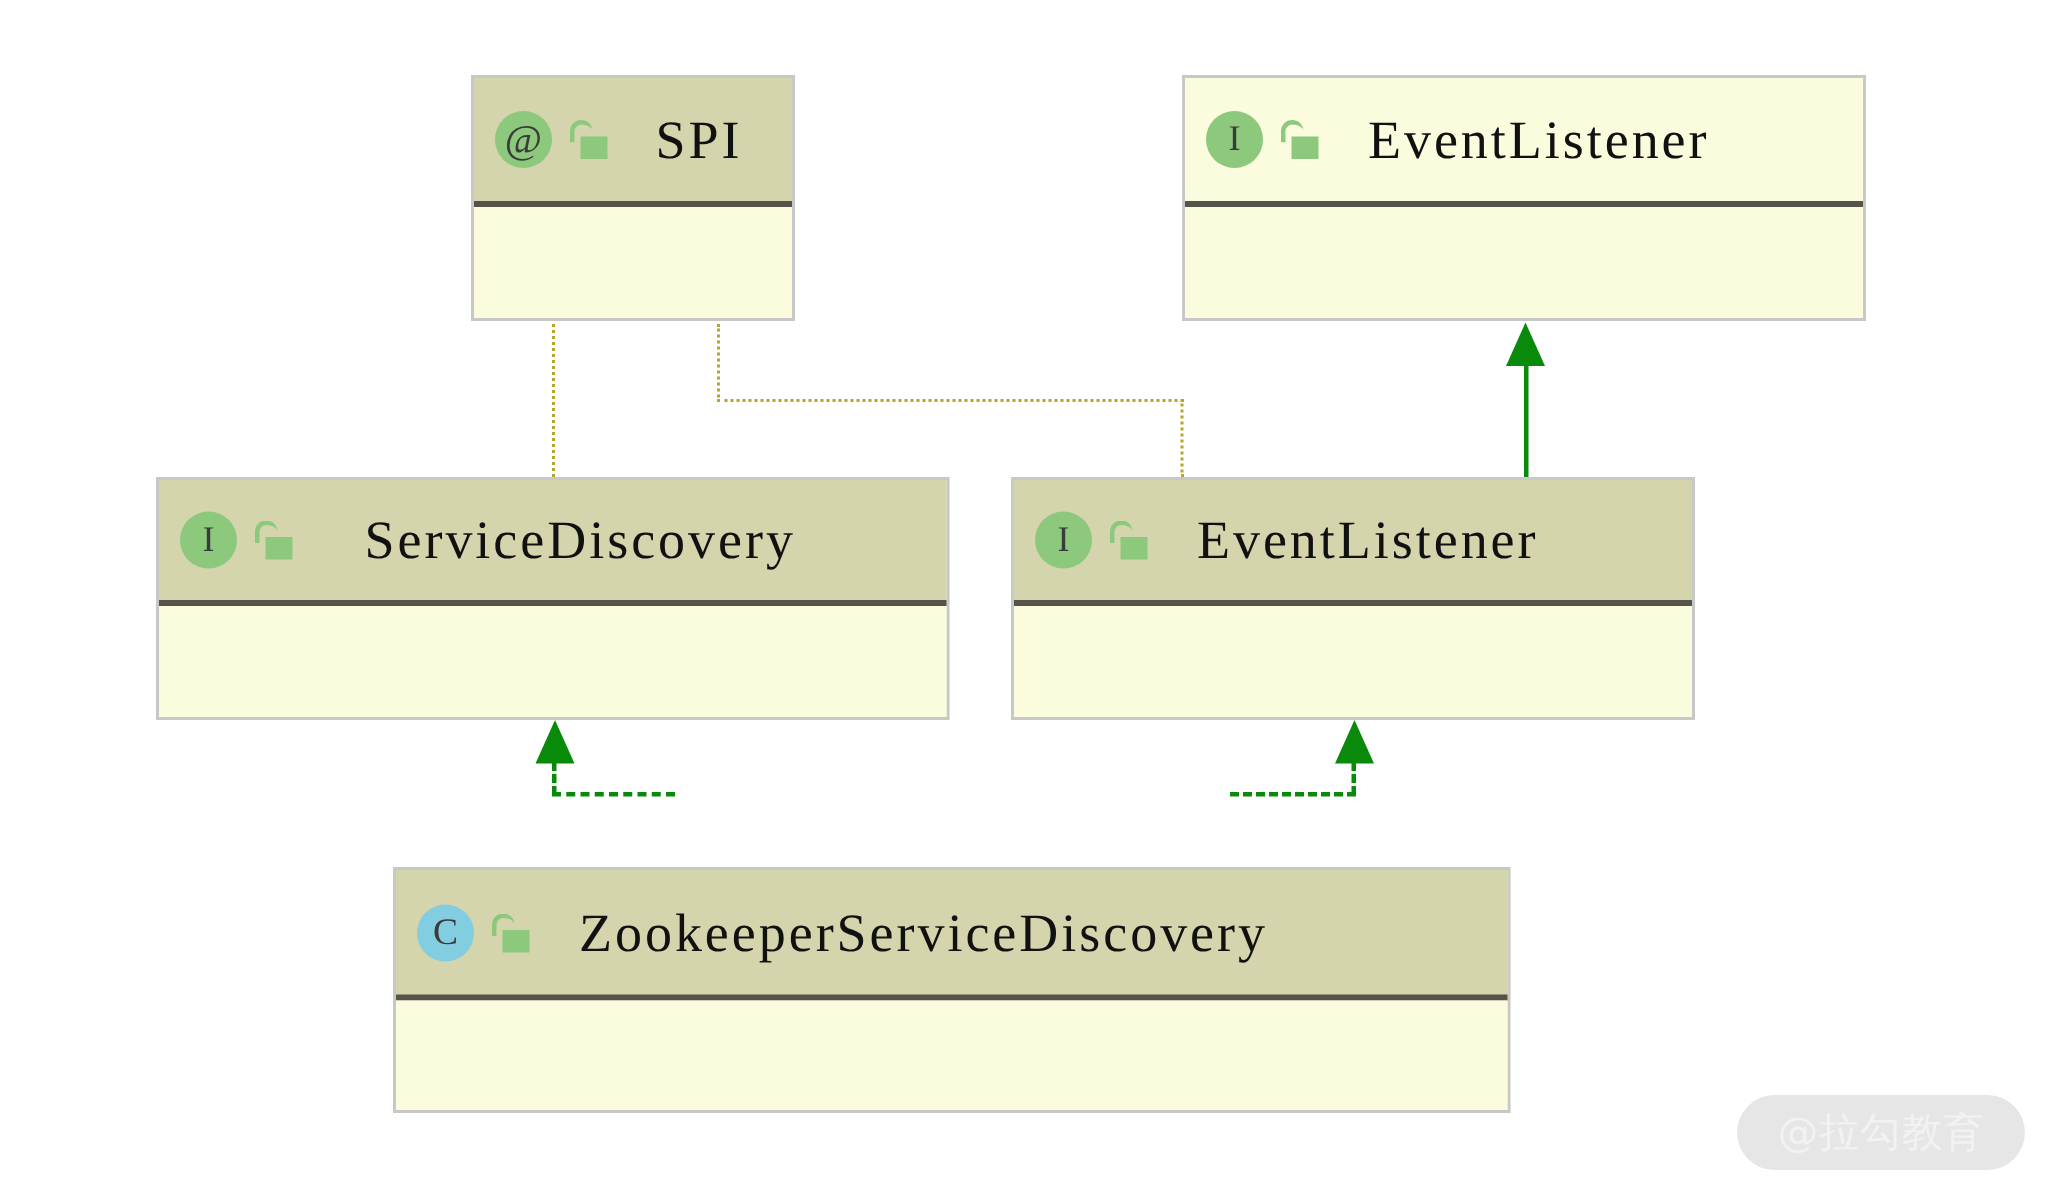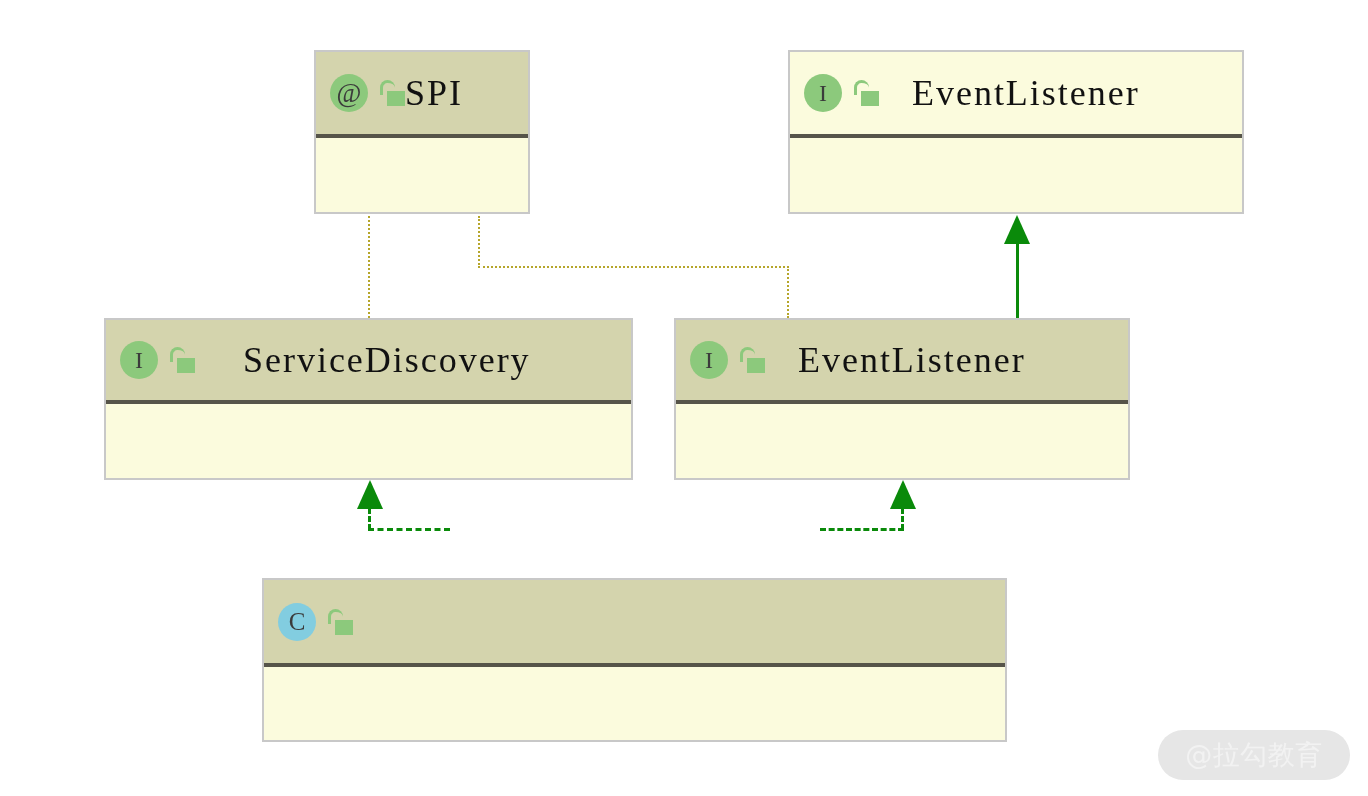--- a/index.html
+++ b/index.html
@@ -161,21 +161,21 @@
   <div class="dash-v" style="left:901px; top:508px; height:22px;"></div>
   <div class="arrowhead" style="left:890px; top:480px;"></div>
 
   <div class="uml-node" style="left:314px; top:50px; width:216px; height:164px;">
     <div class="uml-header" style="height:86px;">
       <div class="badge green" style="width:38px; height:38px; font-size:27px;">@</div>
       <div class="lock" style="width:26px; height:26px; margin-left:11px;">
         <div class="shackle" style="left:1px; top:0px; width:12px; height:12px;"></div>
         <div class="bodyrect" style="left:8px; top:11px; width:18px; height:15px;"></div>
       </div>
-      <div class="uml-title" style="font-size:36px; ">SPI</div>
+      <div class="uml-title" style="font-size:36px; margin-left:32px;">SPI</div>
     </div>
     <div class="uml-body" style="height:74px;"></div>
   </div>
 
   <div class="uml-node" style="left:788px; top:50px; width:456px; height:164px;">
     <div class="uml-header plain" style="height:86px;">
       <div class="badge green" style="width:38px; height:38px; font-size:24px;">I</div>
       <div class="lock" style="width:26px; height:26px; margin-left:11px;">
         <div class="shackle" style="left:1px; top:0px; width:12px; height:12px;"></div>
         <div class="bodyrect" style="left:8px; top:11px; width:18px; height:15px;"></div>
@@ -209,19 +209,20 @@
     <div class="uml-body" style="height:74px;"></div>
   </div>
 
   <div class="uml-node" style="left:262px; top:578px; width:745px; height:164px;">
     <div class="uml-header" style="height:87px;">
       <div class="badge blue" style="width:38px; height:38px; font-size:25px;">C</div>
       <div class="lock" style="width:26px; height:26px; margin-left:11px;">
         <div class="shackle" style="left:1px; top:0px; width:12px; height:12px;"></div>
         <div class="bodyrect" style="left:8px; top:11px; width:18px; height:15px;"></div>
       </div>
+      <div class="uml-title" style="font-size:36px; margin-left:33px;">ZookeeperServiceDiscovery</div>
     </div>
     <div class="uml-body" style="height:73px;"></div>
   </div>
 
   <div class="watermark" style="left:1158px; top:730px; width:192px; height:50px;">@拉勾教育</div>
 
 </div>
 
 </body></html>

